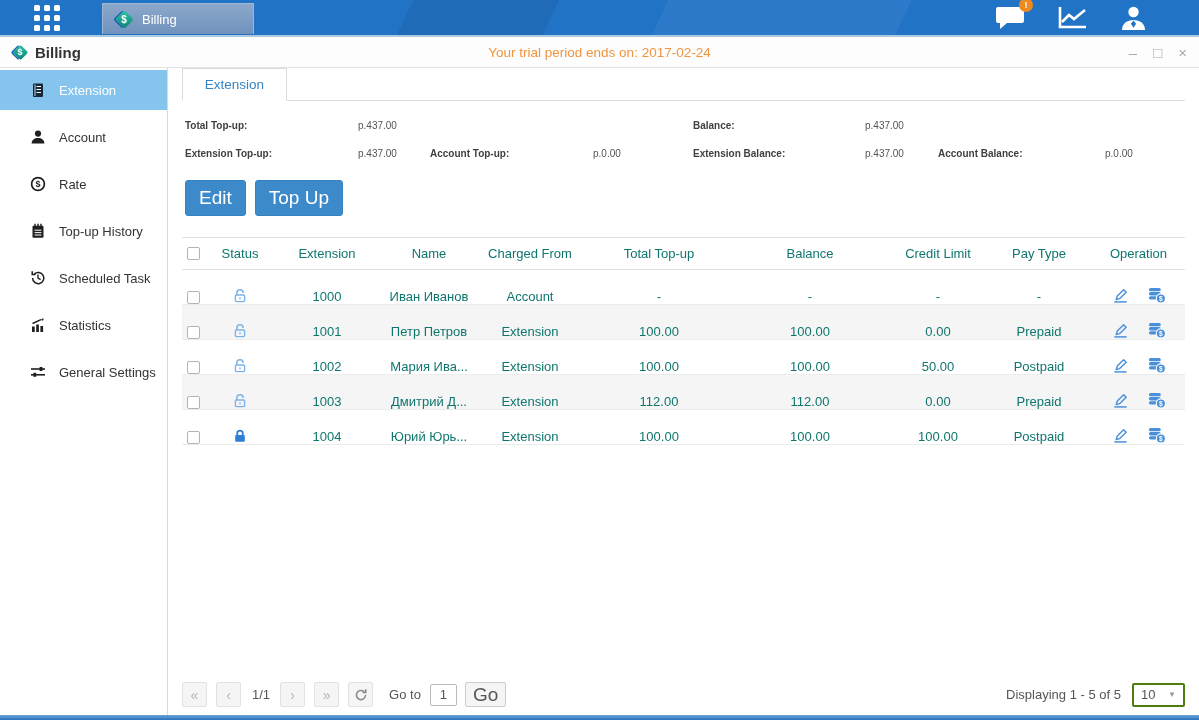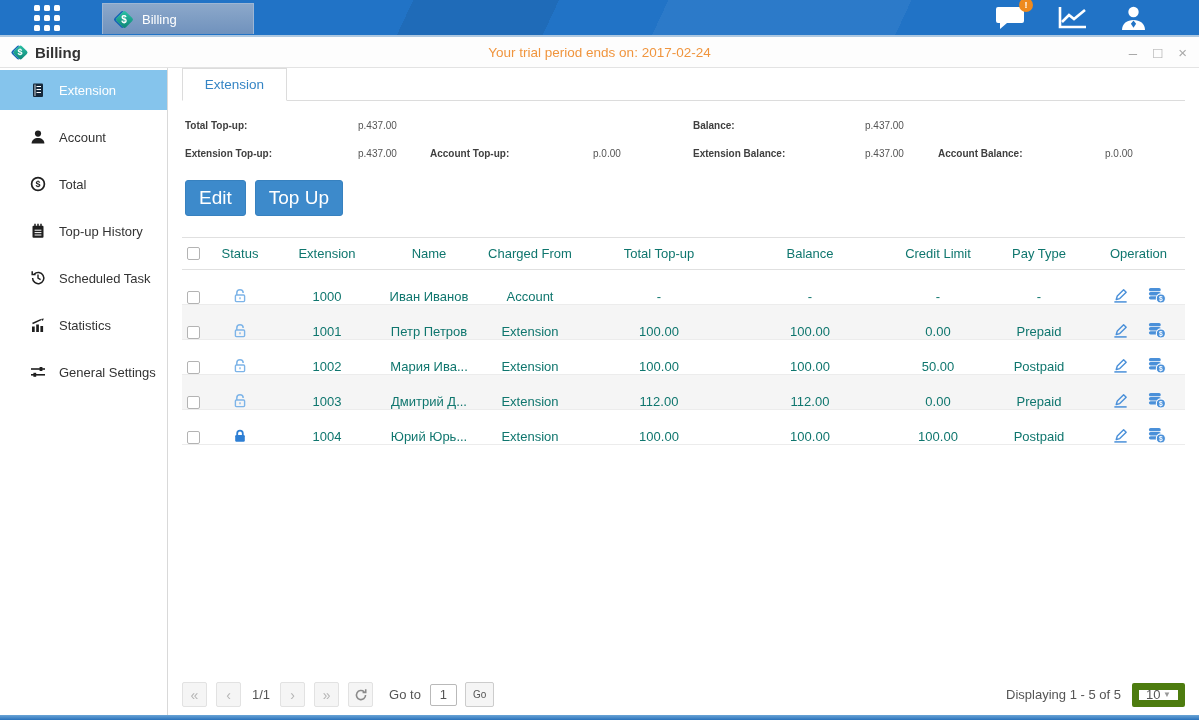--- a/index.html
+++ b/index.html
@@ -87,23 +87,23 @@
 
   
   .pagebar { position:absolute; left:14px; right:14px; bottom:8px; display:flex; align-items:center; font-size:13px; color:#555; }
   .pg-btn { width:25px; height:25px; background:#f5f5f5; border:1px solid #e2e2e2; border-radius:2px; margin-right:9px;
             display:flex; align-items:center; justify-content:center; color:#b5b5b5; font-size:14px; cursor:pointer; }
   .pg-label { margin:0 10px 0 2px; }
   .goto-label { margin:0 9px 0 7px; }
   .goto-input { width:27px; height:22px; border:1px solid #b9b9b9; border-radius:2px; text-align:center; font-size:13px;
                 color:#555; font-family:inherit; }
   .go-btn { margin-left:8px; height:25px; padding:0 7px; background:#f5f5f5; border:1px solid #ccc; border-radius:2px;
-            font-size:10px; color:#555; cursor:pointer; font-family:inherit; }
+            font-size:19px; color:#555; cursor:pointer; font-family:inherit; }
   .pg-right { margin-left:auto; display:flex; align-items:center; gap:11px; }
-  .page-size { width:53px; height:24px; border:7px solid #4d7c0f; border-radius:2px; background:#fff; display:flex;
+  .page-size { width:53px; height:24px; border:2px solid #4d7c0f; border-radius:2px; background:#fff; display:flex;
                align-items:center; justify-content:space-between; padding:0 7px; cursor:pointer; }
   .page-size .caret { font-size:8px; color:#999; }
 
   .bottom-strip { height:5px; background:linear-gradient(#6aa5d7,#2a72bb); flex-shrink:0; }
 </style>
 </head>
 <body>
 
 <div class="window">
 
@@ -181,21 +181,21 @@
           <circle cx="8" cy="4.6" r="3.1" fill="currentColor"></circle>
           <path d="M1.6 14.5 c0 -3.5 2.9 -5.5 6.4 -5.5 s6.4 2 6.4 5.5 z" fill="currentColor"></path>
         </svg>
         <span>Account</span>
       </div>
       <div class="side-item inactive">
         <svg width="16" height="16" viewBox="0 0 16 16">
           <circle cx="8" cy="8" r="6.4" fill="none" stroke="currentColor" stroke-width="1.7"></circle>
           <text x="8" y="11.2" text-anchor="middle" font-size="9" font-weight="bold" fill="currentColor">$</text>
         </svg>
-        <span>Total</span>
+        <span>Rate</span>
       </div>
       <div class="side-item inactive">
         <svg width="16" height="16" viewBox="0 0 16 16">
           <rect x="2.5" y="2.8" width="11" height="12" rx="1" fill="currentColor"></rect>
           <line x1="5" y1="0.8" x2="5" y2="4" stroke="currentColor" stroke-width="1.5"></line>
           <line x1="8" y1="0.8" x2="8" y2="4" stroke="currentColor" stroke-width="1.5"></line>
           <line x1="11" y1="0.8" x2="11" y2="4" stroke="currentColor" stroke-width="1.5"></line>
           <line x1="4.6" y1="7.2" x2="11.4" y2="7.2" stroke="#fff" stroke-width="1"></line>
           <line x1="4.6" y1="9.6" x2="11.4" y2="9.6" stroke="#fff" stroke-width="1"></line>
           <line x1="4.6" y1="12" x2="11.4" y2="12" stroke="#fff" stroke-width="1"></line>

